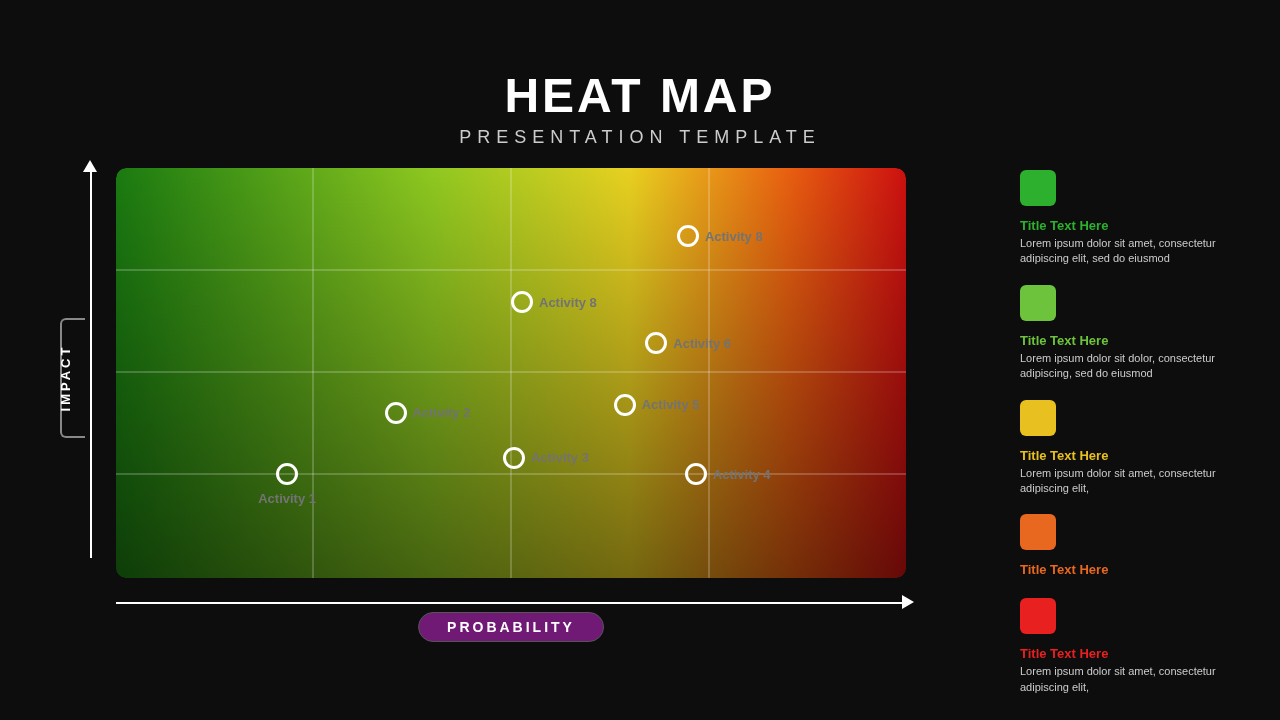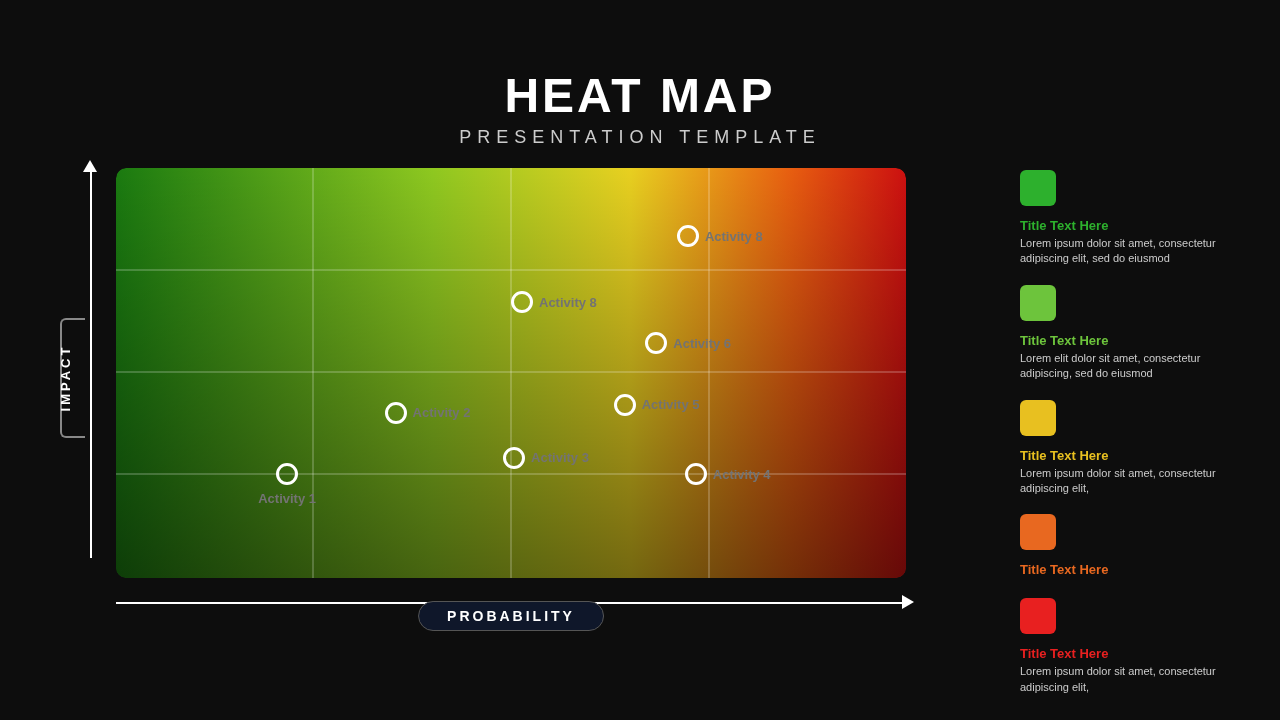--- a/index.html
+++ b/index.html
@@ -153,24 +153,24 @@
       top: 13px;
       right: -8px;
       width: 0;
       height: 0;
       border-top: 7px solid transparent;
       border-bottom: 7px solid transparent;
       border-left: 12px solid #ffffff;
     }
     .x-axis-label-box {
       position: absolute;
-      top: 19px;
+      top: 30px;
       left: 50%;
       transform: translateX(-50%);
-      background: #0f172a;
+      background: #701a75;
       border: 1px solid #555;
       border-radius: 20px;
       padding: 6px 28px;
       color: #ffffff;
       font-size: 14px;
       font-weight: 700;
       letter-spacing: 3px;
     }
 
     
@@ -312,21 +312,21 @@
       <div class="legend-text-block">
         <div class="legend-title" style="color:#2db02d;">Title Text Here</div>
         <div class="legend-desc">Lorem ipsum dolor sit amet, consectetur adipiscing elit, sed do eiusmod</div>
       </div>
     </div>
 
     <div class="legend-item">
       <div class="legend-swatch" style="background:#6dc43c;"></div>
       <div class="legend-text-block">
         <div class="legend-title" style="color:#6dc43c;">Title Text Here</div>
-        <div class="legend-desc">Lorem elit dolor sit amet, consectetur adipiscing, sed do eiusmod</div>
+        <div class="legend-desc">Lorem ipsum dolor sit dolor, consectetur adipiscing, sed do eiusmod</div>
       </div>
     </div>
 
     <div class="legend-item">
       <div class="legend-swatch" style="background:#e8c020;"></div>
       <div class="legend-text-block">
         <div class="legend-title" style="color:#e8c020;">Title Text Here</div>
         <div class="legend-desc">Lorem ipsum dolor sit amet, consectetur adipiscing elit,</div>
       </div>
     </div>

